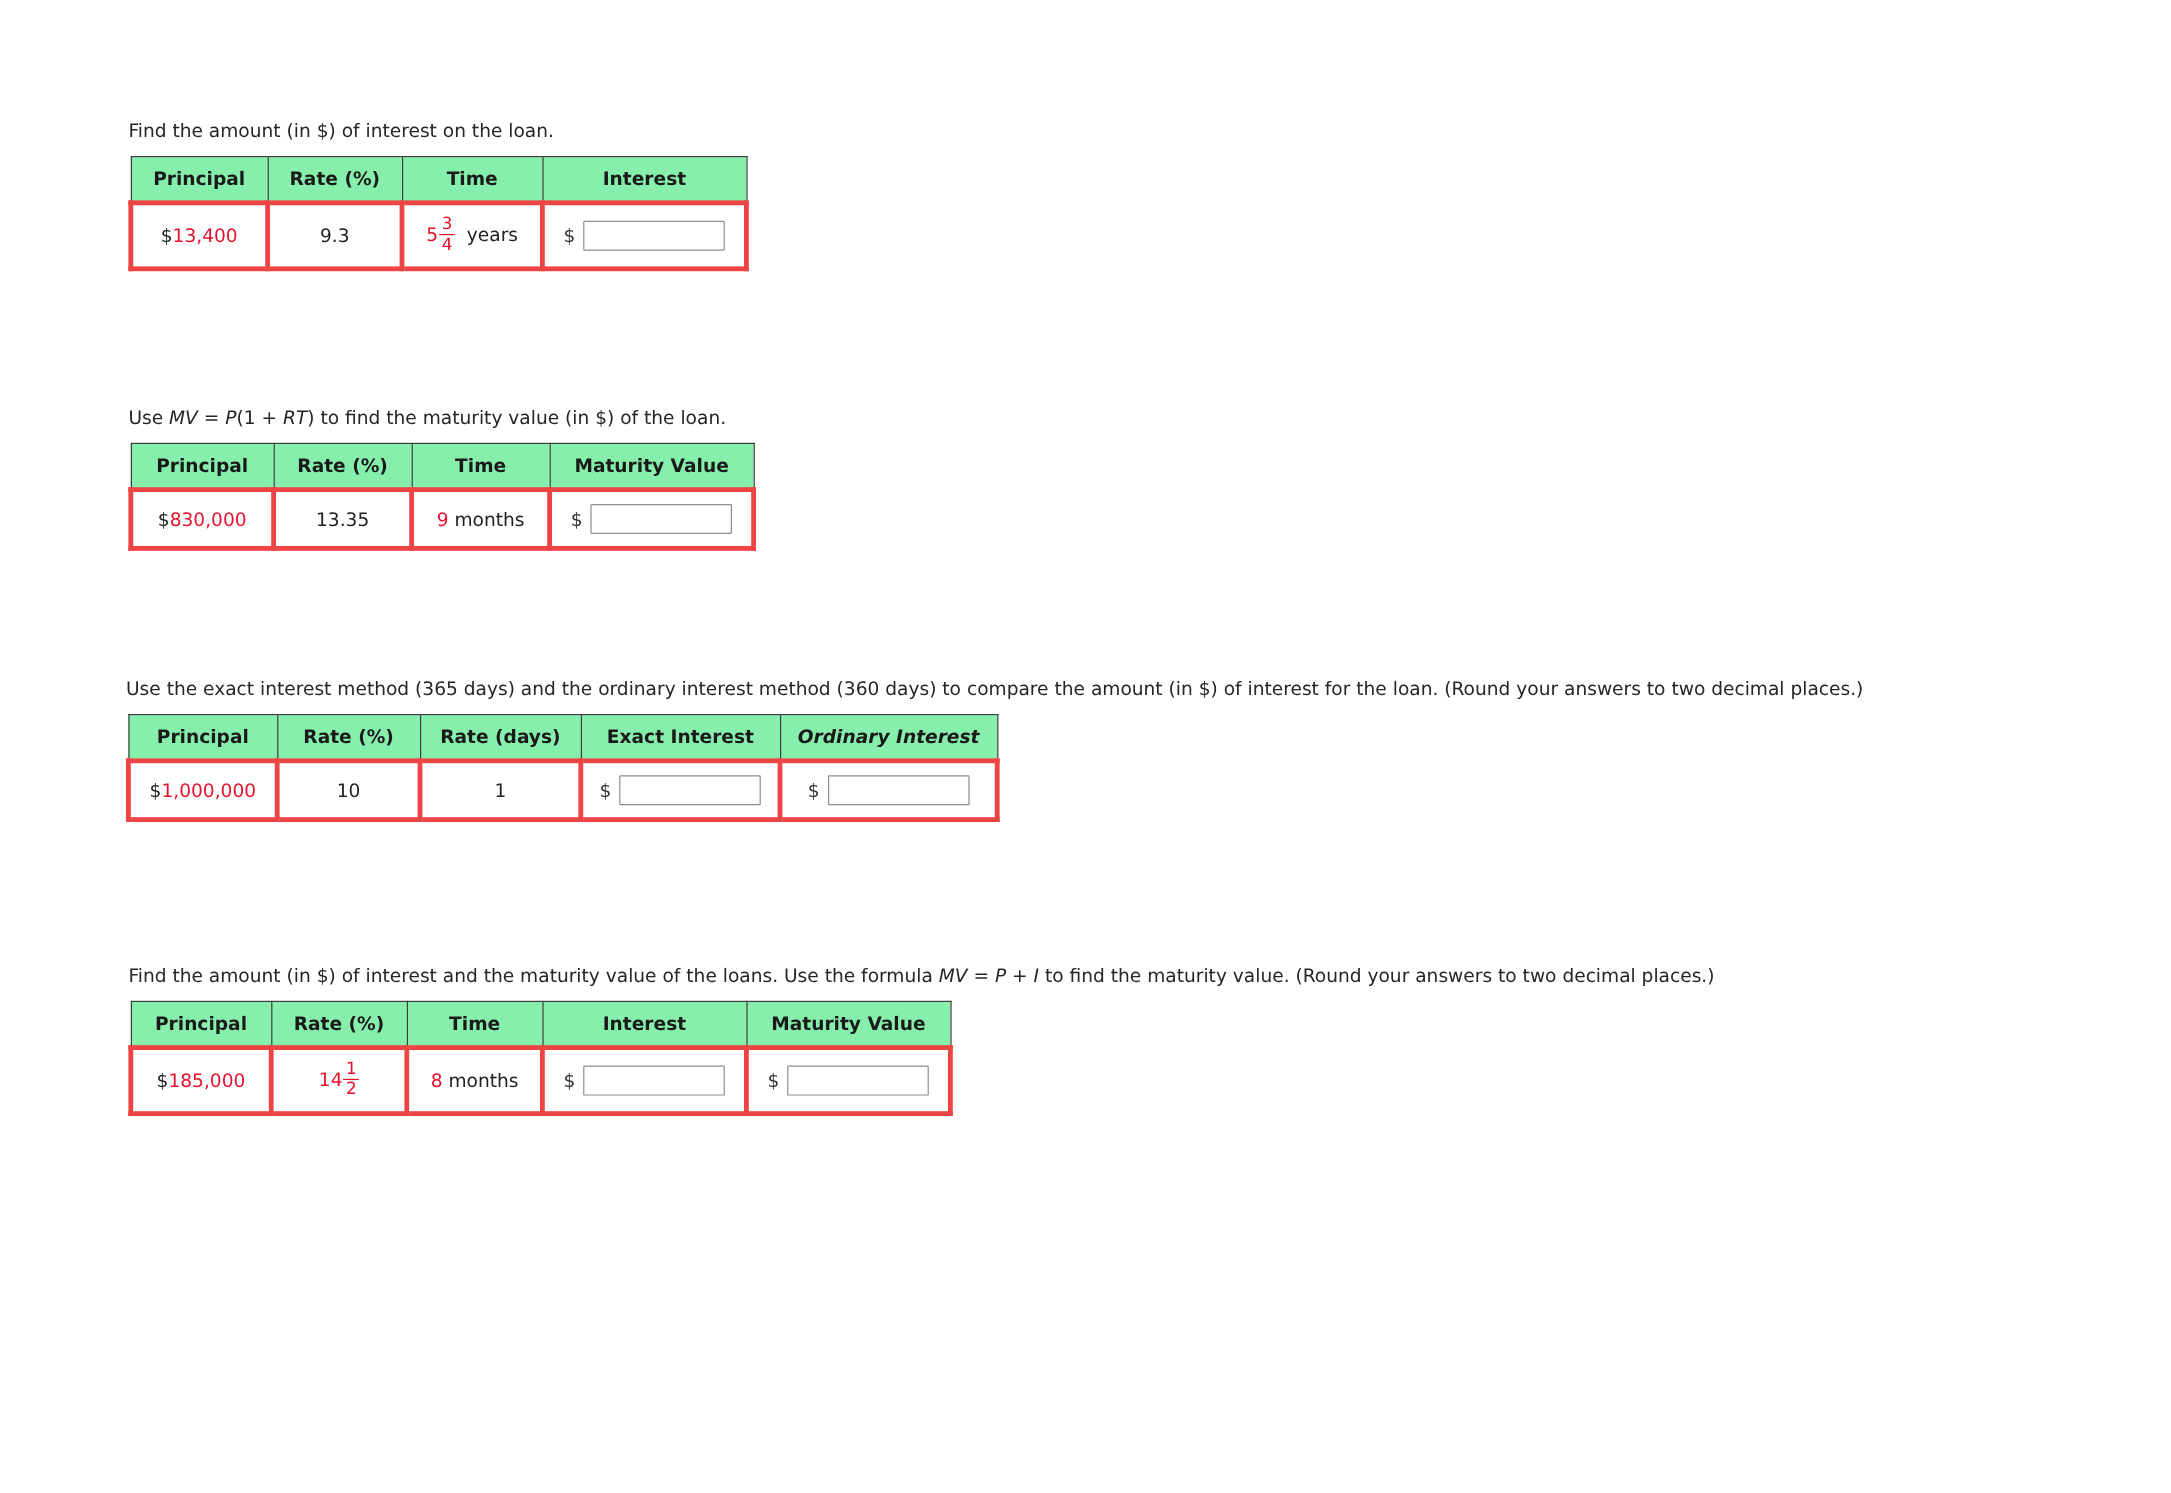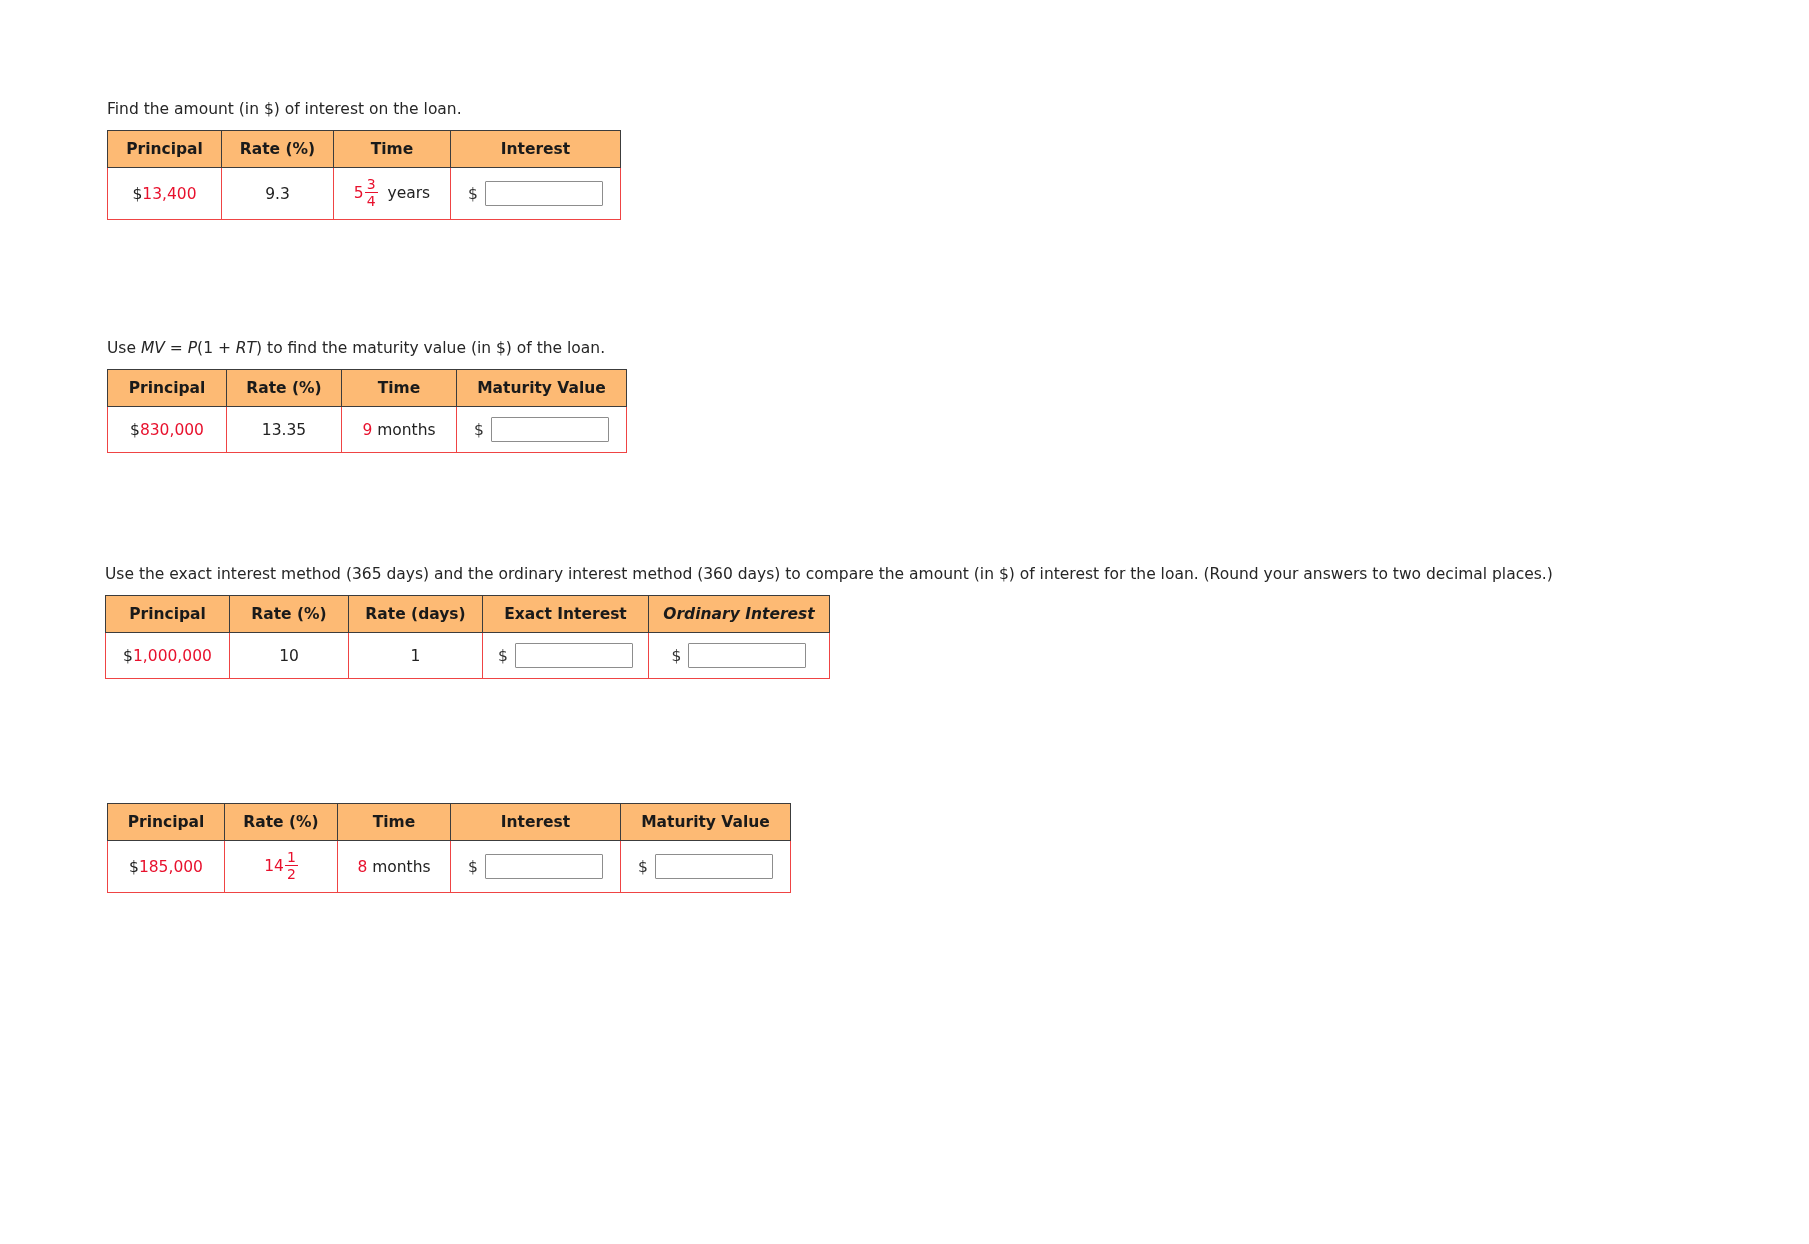--- a/index.html
+++ b/index.html
@@ -34,31 +34,31 @@
     margin-bottom: 11px;
   }
   .prompt i { font-style: italic; text-align: right; }
 
   table.qtable {
     border-collapse: collapse;
     border: 1px solid #3c3c3c;
     background: #ffffff;
   }
   table.qtable th {
-    background: #fdba74;
+    background: #86efac;
     border: 1px solid #3c3c3c;
     font-size: 15.5px;
     font-weight: bold;
     color: #1a1a1a;
     padding: 9px 14px;
     text-align: center;
     white-space: nowrap;
   }
   table.qtable td {
-    border: 1px solid #ef4444;
+    border: 4px solid #ef4444;
     font-size: 15.5px;
     color: #222222;
     padding: 10px 12px;
     text-align: center;
     white-space: nowrap;
     height: 46px;
     box-sizing: border-box;
   }
   td.ansCell {
     text-align: left;
@@ -232,20 +232,23 @@
               <span class="dollar">$</span>
               <input class="answer" type="text" placeholder="" style="">
             </span>
           </td>
         </tr>
       </tbody>
     </table>
   </div>
 
   <div class="problem" style="left:107px; top:803px;">
+    <div class="prompt">
+      <span>Find the amount (in $) of interest and the maturity value of the loans. Use the formula </span><i>MV</i><span> = </span><i>P</i><span> + </span><i>I</i><span> to find the maturity value. (Round your answers to two decimal places.)</span>
+    </div>
     <table class="qtable">
       <thead>
         <tr>
           <th style="width:88px;">Principal</th>
           <th style="width:84px;">Rate (%)</th>
           <th style="width:84px;">Time</th>
           <th style="width:141px;">Interest</th>
           <th style="width:141px;">Maturity Value</th>
         </tr>
       </thead>

